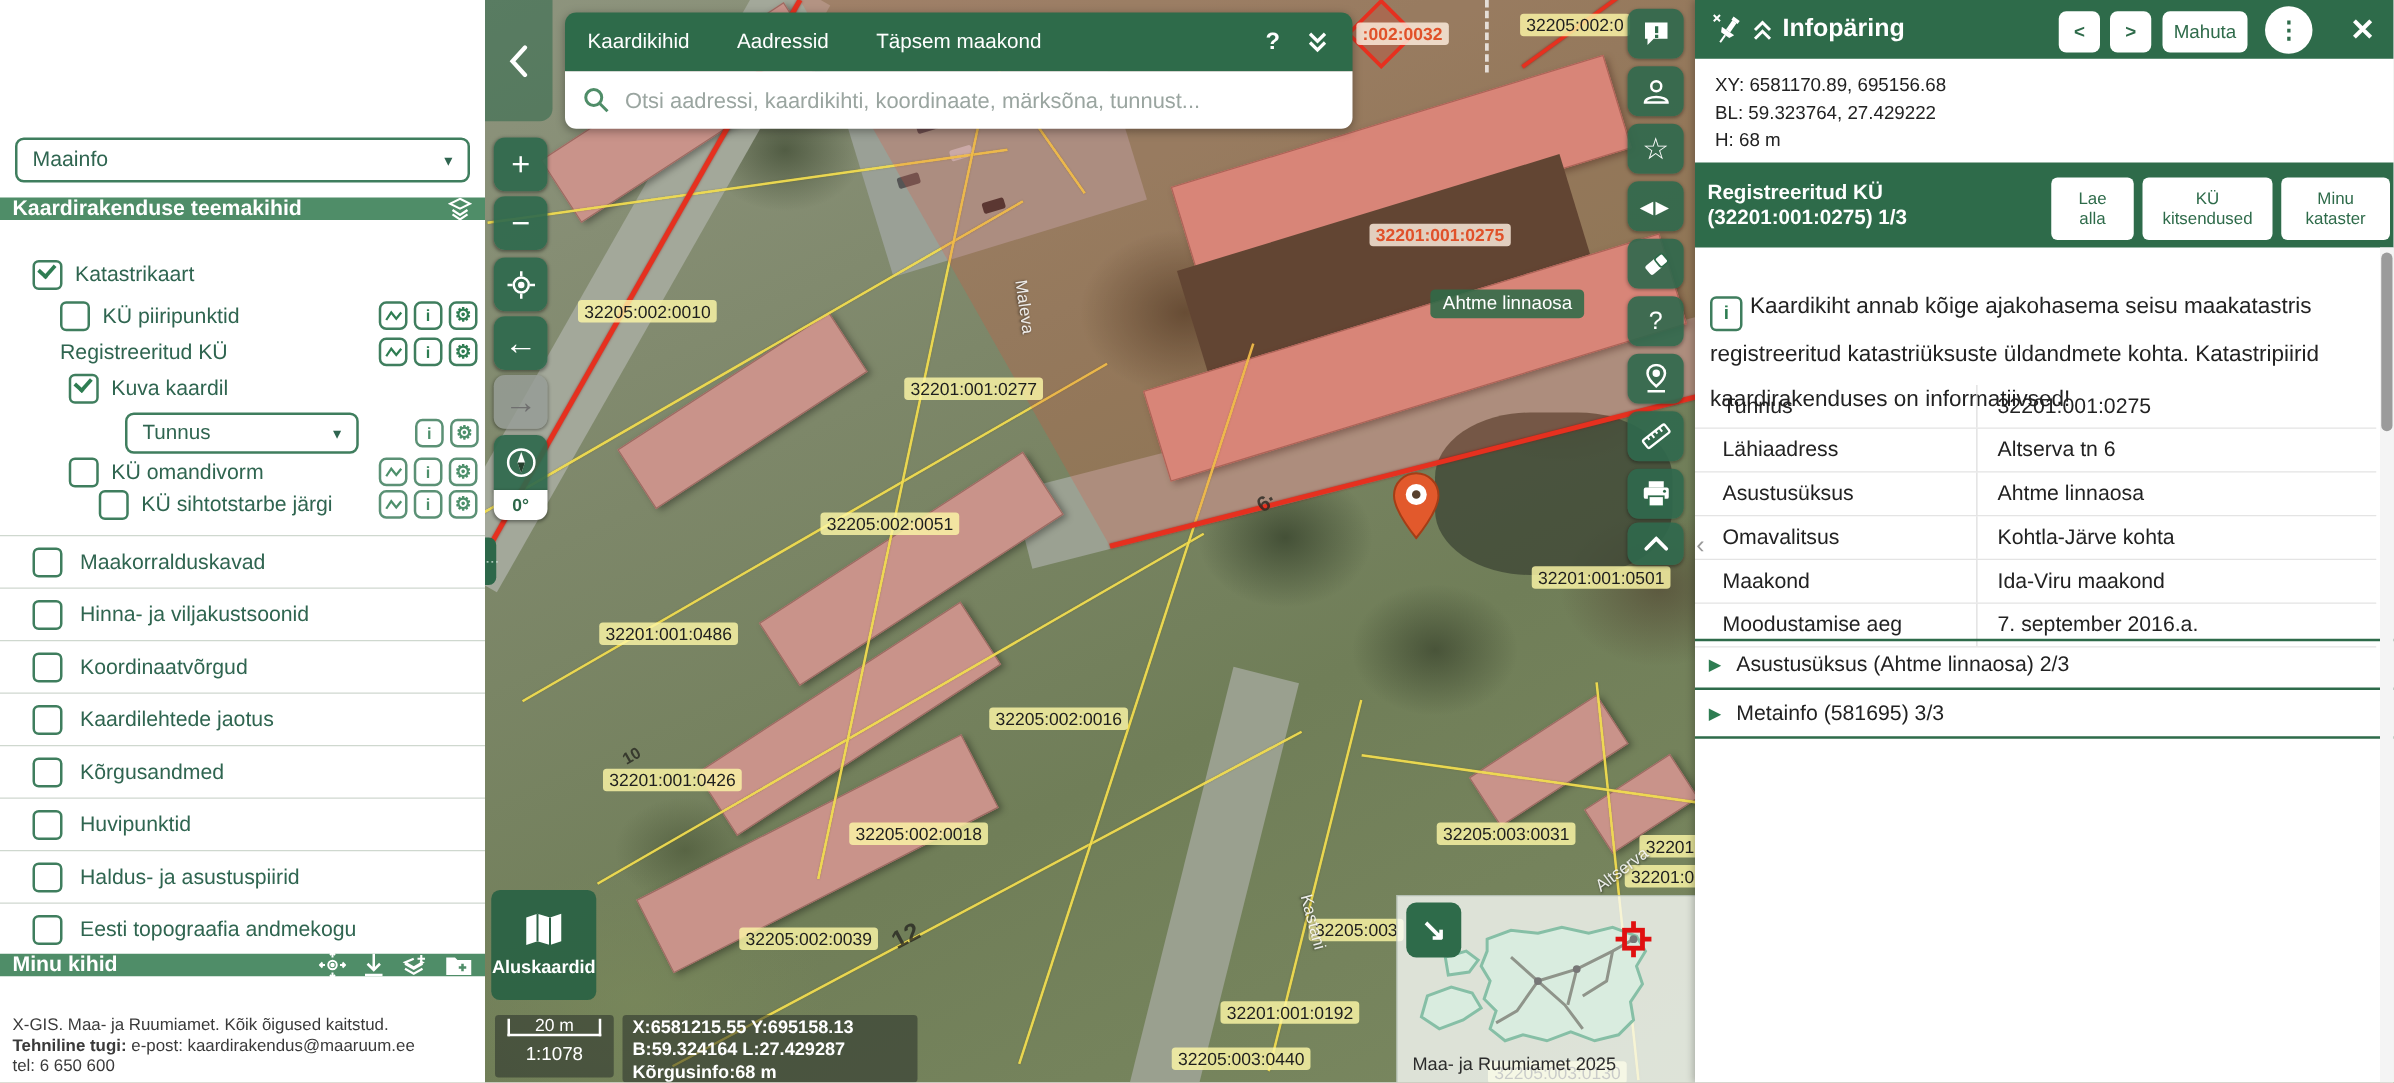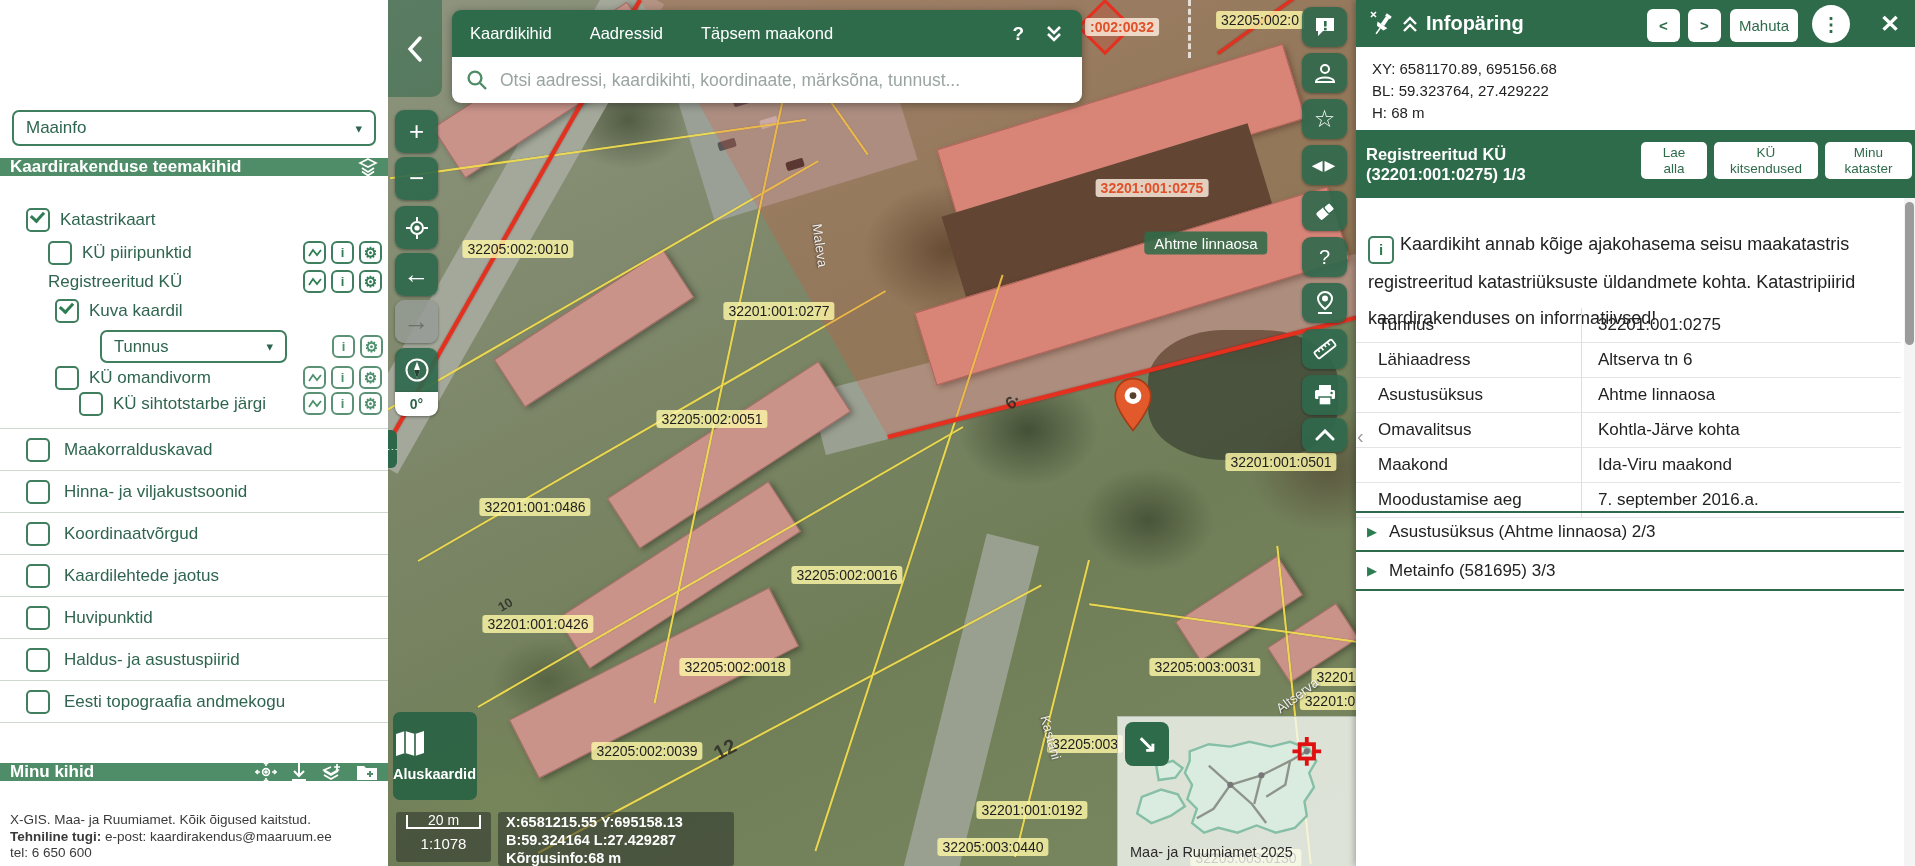--- a/index.html
+++ b/index.html
@@ -97,21 +97,21 @@
   #search-body{height:46px;background:#fff;border-radius:0 0 9px 9px;display:flex;align-items:center;padding:0 14px;}
   #search-input{border:none;outline:none;flex:1;font-size:17.5px;color:#333;margin-left:10px;
       font-family:"Liberation Sans",sans-serif;background:transparent;}
   #search-input::placeholder{color:#9aa5a0;}
   
   .rtb{position:absolute;left:914px;width:45px;height:40px;background:rgba(47,104,76,.9);border-radius:9px;
       display:flex;align-items:center;justify-content:center;color:#fff;z-index:10;font-size:20px;
       box-shadow:0 1px 3px rgba(0,0,0,.35);}
   
   #basemap-btn{position:absolute;left:5px;top:712px;width:84px;height:88px;background:rgba(43,98,69,.95);
-      border-radius:7px;z-index:10;display:flex;flex-direction:column;justify-content:center;gap:6px;}
+      border-radius:7px;z-index:10;display:flex;flex-direction:column;align-items:center;justify-content:center;gap:6px;}
   #basemap-btn span{color:#fff;font-size:14.5px;font-weight:bold;}
   #scale-chip{position:absolute;left:8px;top:812px;width:95px;height:50px;background:rgba(40,48,42,.55);
       border-radius:3px;z-index:10;color:#fff;text-align:center;font-size:15px;}
   #scale-bar{margin:3px 10px 0;border-left:2px solid #fff;border-right:2px solid #fff;border-bottom:2px solid #fff;
       height:12px;line-height:10px;font-size:14px;}
   #coord-chip{position:absolute;left:110px;top:812px;width:236px;height:54px;background:rgba(40,48,42,.55);
       border-radius:3px;z-index:10;color:#fff;font-size:14.5px;font-weight:bold;line-height:18px;padding:1px 8px;
       box-sizing:border-box;white-space:nowrap;}
   #minimap{position:absolute;left:729px;top:716px;width:239px;height:150px;background:rgba(250,252,250,.78);
       z-index:9;border:1px solid rgba(120,140,125,.4);}
@@ -128,21 +128,21 @@
       display:flex;align-items:center;justify-content:center;font-size:15px;}
   #ph-prev{left:291px;width:33px;}
   #ph-next{left:332px;width:33px;}
   #ph-fit{left:374px;width:68px;font-weight:normal;font-size:15px;}
   #ph-more{position:absolute;left:456px;top:5px;width:38px;height:38px;border-radius:50%;background:#fff;
       color:#2e6b4a;font-size:19px;font-weight:bold;display:flex;align-items:center;justify-content:center;}
   #ph-close{position:absolute;left:524px;top:10px;font-size:24px;color:#fff;font-weight:bold;}
   #panel-coords{position:absolute;left:16px;top:58px;font-size:15px;color:#222;line-height:22px;}
   #section-bar{position:absolute;left:0;top:130px;width:559px;height:68px;background:#2e6b4a;color:#fff;}
   #section-title{position:absolute;left:10px;top:14px;font-weight:bold;font-size:16.5px;line-height:20px;}
-  .secbtn{position:absolute;top:12px;height:37px;background:#fff;color:#2e6b4a;border-radius:5px;
+  .secbtn{position:absolute;top:12px;height:50px;background:#fff;color:#2e6b4a;border-radius:5px;
       display:flex;flex-direction:column;align-items:center;justify-content:center;font-size:13.5px;line-height:16px;}
   #sec-btn0{left:285px;width:66px;}
   #sec-btn1{left:358px;width:104px;}
   #sec-btn2{left:469px;width:87px;}
   #notice{position:absolute;left:12px;top:208px;width:505px;font-size:18px;line-height:36px;color:#222;}
   #info-icon{display:inline-flex;width:22px;height:24px;border:2px solid #3f7e5e;border-radius:5px;color:#2e7d52;
       align-items:center;justify-content:center;font-weight:bold;font-size:15px;margin-right:6px;vertical-align:-5px;}
   #kv-table{position:absolute;left:0;top:308px;width:545px;}
   .kvrow{display:flex;height:34px;align-items:center;border-bottom:1px solid #e4e4e4;font-size:17px;color:#222;}
   .kvrow .k{width:203px;padding-left:22px;flex:none;}
@@ -268,20 +268,24 @@
           <span class="cb"></span>
           <span class="rowlbl">Hinna- ja viljakustsoonid</span>
         </div>
         <div class="layer-row">
           <span class="cb"></span>
           <span class="rowlbl">Koordinaatvõrgud</span>
         </div>
         <div class="layer-row">
           <span class="cb"></span>
           <span class="rowlbl">Kaardilehtede jaotus</span>
+        </div>
+        <div class="layer-row">
+          <span class="cb"></span>
+          <span class="rowlbl">Kõrgusandmed</span>
         </div>
         <div class="layer-row">
           <span class="cb"></span>
           <span class="rowlbl">Huvipunktid</span>
         </div>
         <div class="layer-row">
           <span class="cb"></span>
           <span class="rowlbl">Haldus- ja asustuspiirid</span>
         </div>
         <div class="layer-row">

